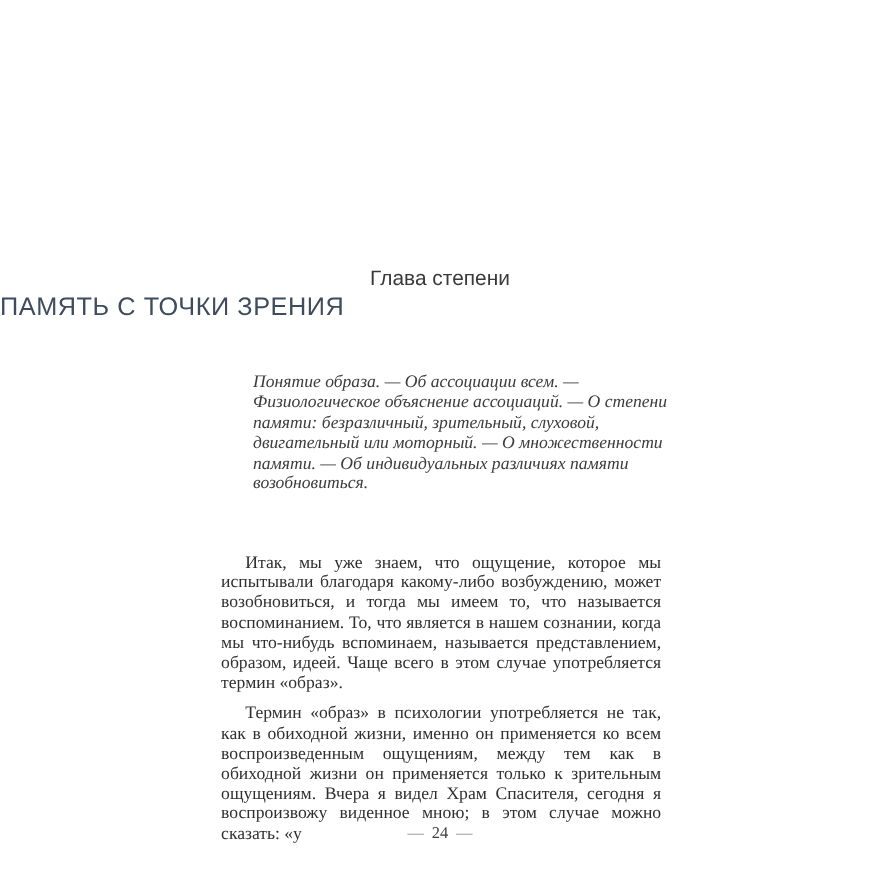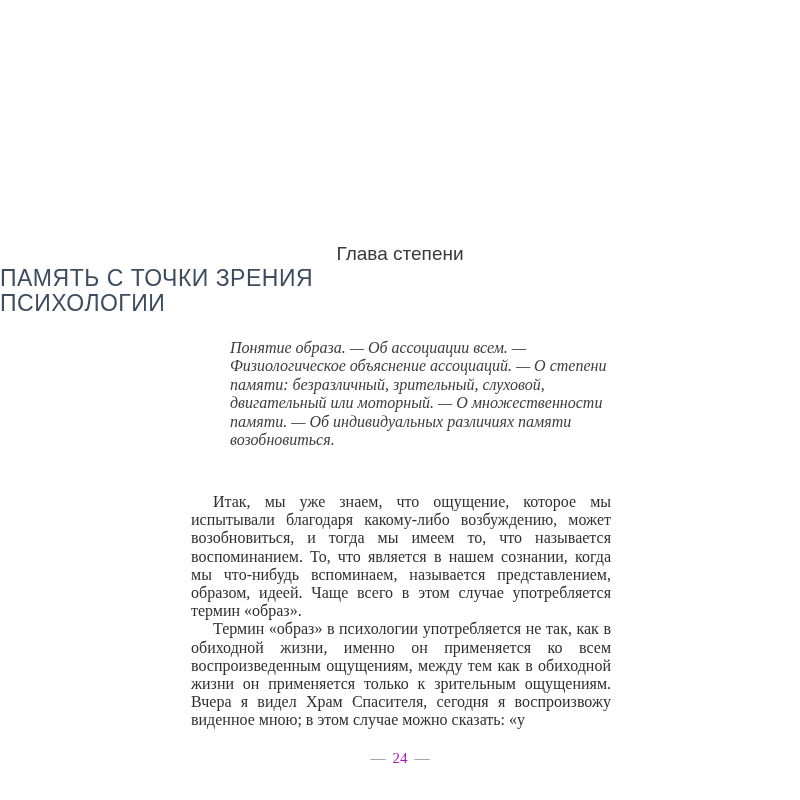--- a/index.html
+++ b/index.html
@@ -54,51 +54,50 @@
     left: 191px;
     width: 420px;
     font-size: 16px;
     line-height: 18.2px;
     color: #2f2f31;
     text-align: justify;
     hyphens: auto;
     -webkit-hyphens: auto;
   }
   .body-text p {
-    margin: 0;
+    margin: 10px;
     text-indent: 22px;
   }
   .footer {
     position: absolute;
     top: 749px;
     left: 0;
     width: 100%;
     text-align: center;
     font-size: 15px;
     line-height: 18px;
     color: #2f2f31;
   }
   .footer .dash {
     color: #8b8b8b;
   }
   .footer .num {
     margin: 0 7px;
-    color: #a21caf;
+    color: #404040;
   }
 </style>
 </head>
 <body>
 
 <div class="page">
 
   <div class="chapter-label">Глава степени</div>
 
   <div class="chapter-title">
     <div>ПАМЯТЬ С ТОЧКИ ЗРЕНИЯ</div>
-    <div>ПСИХОЛОГИИ</div>
   </div>
 
   <div class="epigraph">
     <div>Понятие образа. — Об ассоциации всем. —</div>
     <div>Физиологическое объяснение ассоциаций. — О степени</div>
     <div>памяти: безразличный, зрительный, слуховой,</div>
     <div>двигательный или моторный. — О множественности</div>
     <div>памяти. — Об индивидуальных различиях памяти</div>
     <div>возобновиться.</div>
   </div>

